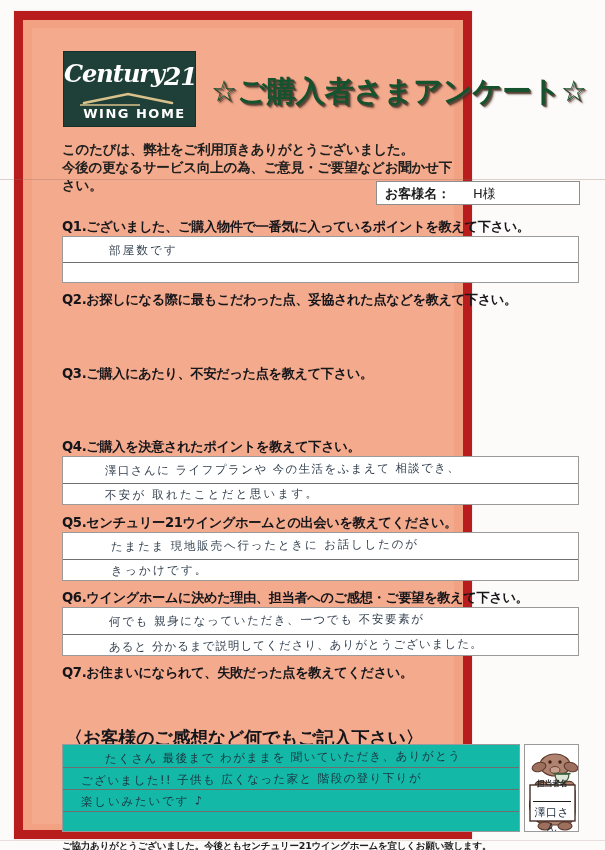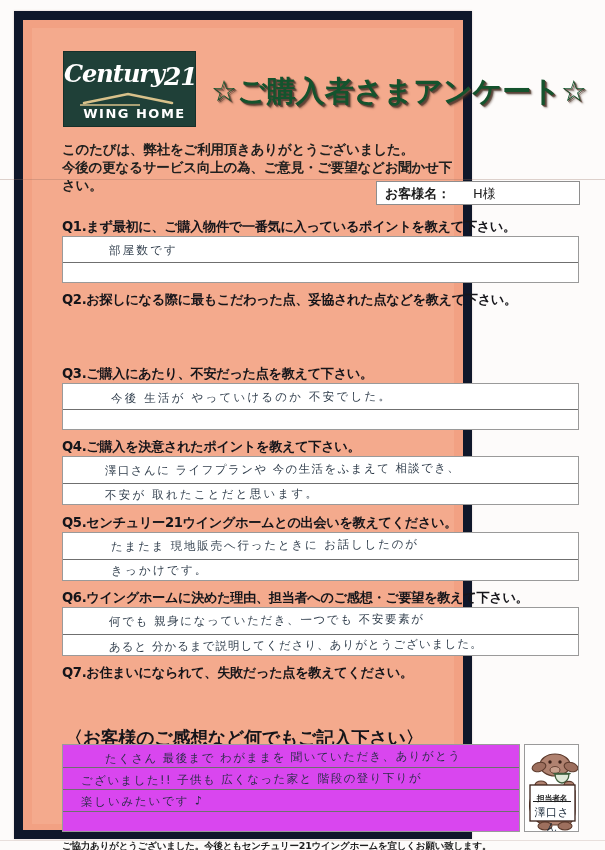--- a/index.html
+++ b/index.html
@@ -22,21 +22,21 @@
     background: #fdfbfa;
   }
   .page {
     position: absolute;
     left: 14px;
     top: 11px;
     width: 458px;
     height: 828px;
     background: #f2a183;
     box-sizing: border-box;
-    border: 9px solid #0f172a;
+    border: 9px solid #b91c1c;
     box-shadow: 0 0 2px rgba(120,70,50,.25);
   }
   .inner {
     position: absolute;
     left: 9px;
     top: 8px;
     right: 9px;
     bottom: 6px;
     background: #f4aa8d;
   }
@@ -211,21 +211,21 @@
     font-weight: bold;
     color: #15151a;
     letter-spacing: -0.3px;
   }
   .freebox {
     position: absolute;
     left: 30px;
     top: 716px;
     width: 458px;
     height: 88px;
-    background: #d946ef;
+    background: #14b8a6;
     border: 1px solid #9a9a9a;
     box-sizing: border-box;
     overflow: hidden;
   }
   .freebox .rule {
     position: absolute;
     left: 0; right: 0;
     height: 1px;
     background: #6f6f6f;
   }
@@ -239,21 +239,21 @@
     height: 88px;
     background: #ffffff;
     border: 1px solid #9a9a9a;
     box-sizing: border-box;
     overflow: hidden;
   }
   .stamp svg { position: absolute; left: 0; top: 0; }
   .stamp .sign-lbl {
     position: absolute;
     left: 6px;
-    top: 48px;
+    top: 33px;
     width: 42px;
     text-align: center;
     font-size: 8px;
     font-weight: bold;
     color: #1d1d1d;
     letter-spacing: -.4px;
   }
   .stamp .sign-name {
     position: absolute;
     left: 6px;
@@ -312,39 +312,34 @@
         <div>このたびは、弊社をご利用頂きありがとうございました。</div>
         <div>今後の更なるサービス向上の為、ご意見・ご要望などお聞かせ下さい。</div>
       </div>
 
       <div class="namebox">
         <span class="lbl">お客様名：</span>
         <span class="val">H様</span>
       </div>
 
       <div class="qblock" style="top:191px;">
-        <div class="qlabel">Q1.まず最初に、ご購入物件で一番気に入っているポイントを教えて下さい。</div>
+        <div class="qlabel">Q1.ございました、ご購入物件で一番気に入っているポイントを教えて下さい。</div>
         <div class="abox" style="height:47px;">
           <div class="rule" style="top:25px;"></div>
           <span class="hw" style="left:46px; top:6px;">部屋数です</span>
           <span class="hw" style="left:46px; top:30px;"></span>
         </div>
       </div>
 
       <div class="qblock" style="top:264px;">
         <div class="qlabel">Q2.お探しになる際に最もこだわった点、妥協された点などを教えて下さい。</div>
       </div>
 
       <div class="qblock" style="top:338px;">
         <div class="qlabel">Q3.ご購入にあたり、不安だった点を教えて下さい。</div>
-        <div class="abox" style="height:47px;">
-          <div class="rule" style="top:25px;"></div>
-          <span class="hw" style="left:48px; top:6px;">今後 生活が やっていけるのか 不安でした。</span>
-          <span class="hw" style="left:48px; top:30px;"></span>
-        </div>
       </div>
 
       <div class="qblock" style="top:411px;">
         <div class="qlabel">Q4.ご購入を決意されたポイントを教えて下さい。</div>
         <div class="abox" style="height:49px;">
           <div class="rule" style="top:26px;"></div>
           <span class="hw" style="left:42px; top:5px; letter-spacing:1.4px;">澤口さんに ライフプランや 今の生活をふまえて 相談でき、</span>
           <span class="hw" style="left:42px; top:30px;">不安が 取れたことだと思います。</span>
         </div>
       </div>

